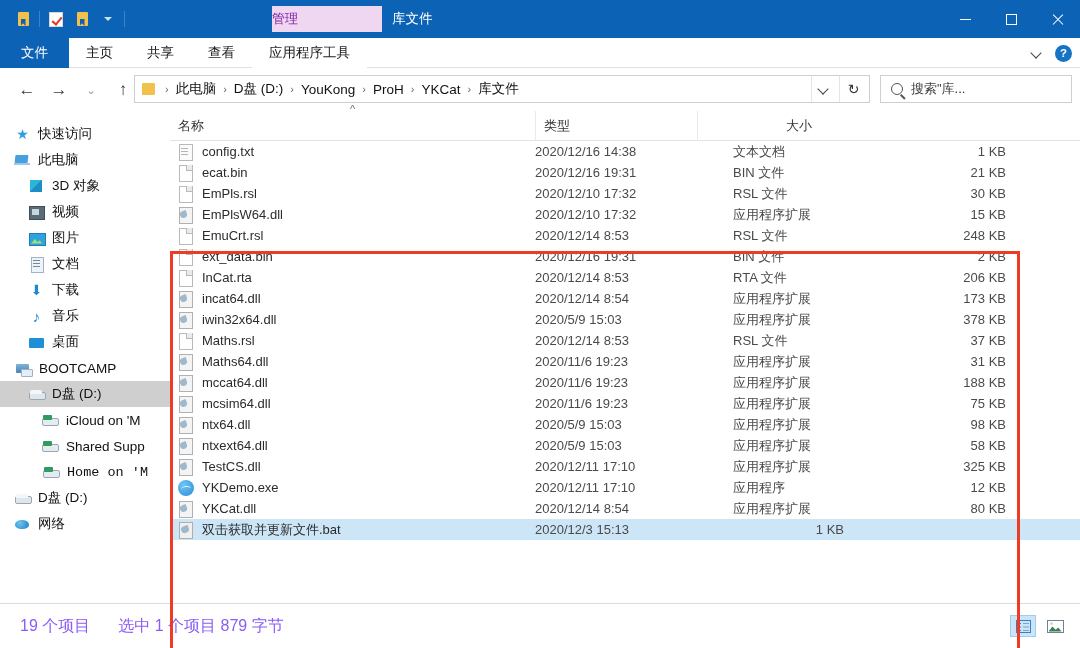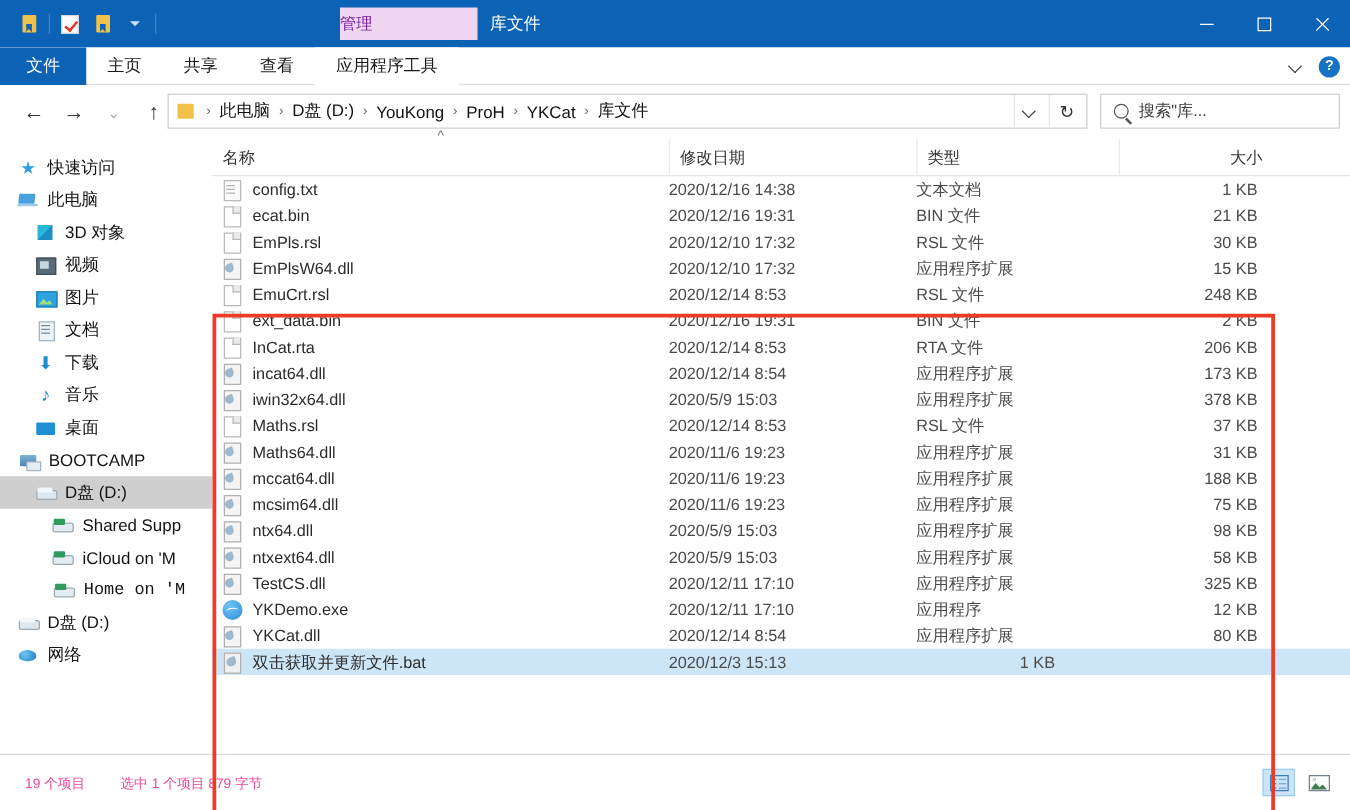--- a/index.html
+++ b/index.html
@@ -323,21 +323,21 @@
     position: absolute; left: 170px; top: 140px; width: 850px; height: 425px;
     border: 3px solid #ee3b26; pointer-events: none; z-index: 20;
   }
 
   
   .statusbar {
     position: absolute; left: 0; top: 603px; width: 1080px; height: 45px;
     background: #ffffff; border-top: 1px solid #dcdcdc;
     display: flex; align-items: center;
   }
-  .status-seg { font-size: 11px; color: #ec4899; }
+  .status-seg { font-size: 16px; color: #8b5cf6; }
   .status-count { margin-left: 20px; }
   .status-sel { margin-left: 28px; }
   .view-btns {
     position: absolute; right: 12px; top: 50%; transform: translateY(-50%);
     display: flex; align-items: center; gap: 6px;
   }
   .vbtn { width: 26px; height: 22px; display: flex; align-items: center; justify-content: center; }
   .vbtn.active { background: #cce4f7; border: 1px solid #9fcdee; }
   .gl-details { width: 15px; height: 13px; border: 1.3px solid #3b7fbe; position: relative; }
   .gl-details::before {
@@ -490,25 +490,25 @@
         <div class="nav-item" style="padding-left: 15px;">
           <span class="nav-ico i-bootcamp"></span>
           <span>BOOTCAMP</span>
         </div>
         <div class="nav-item sel" style="padding-left: 28px;">
           <span class="nav-ico i-hdd"></span>
           <span>D盘 (D:)</span>
         </div>
         <div class="nav-item" style="padding-left: 42px;">
           <span class="nav-ico i-netdrv"></span>
-          <span>Shared Supp</span>
+          <span>iCloud on 'M</span>
         </div>
         <div class="nav-item" style="padding-left: 42px;">
           <span class="nav-ico i-netdrv"></span>
-          <span>iCloud on 'M</span>
+          <span>Shared Supp</span>
         </div>
         <div class="nav-item" style="padding-left: 43px; font-family: Liberation Mono, monospace;">
           <span class="nav-ico i-netdrv"></span>
           <span>Home on 'M</span>
         </div>
         <div class="nav-item" style="padding-left: 14px;">
           <span class="nav-ico i-hdd"></span>
           <span>D盘 (D:)</span>
         </div>
         <div class="nav-item" style="padding-left: 14px;">
@@ -516,21 +516,20 @@
           <span>网络</span>
         </div>
       </div>
 
     <div class="filepane">
       <div class="colheaders">
         <div class="colh name">
           <span>名称</span>
           <span class="sort-arrow">^</span>
         </div>
-        <div class="colh date">修改日期</div>
         <div class="colh type">类型</div>
         <div class="colh size">大小</div>
       </div>
       <div class="rows" id="rows">
           <div class="row">
             <div class="cell name">
               <span class="fico txt"></span>
               <span>config.txt</span>
             </div>
             <div class="cell date">2020/12/16 14:38</div>

